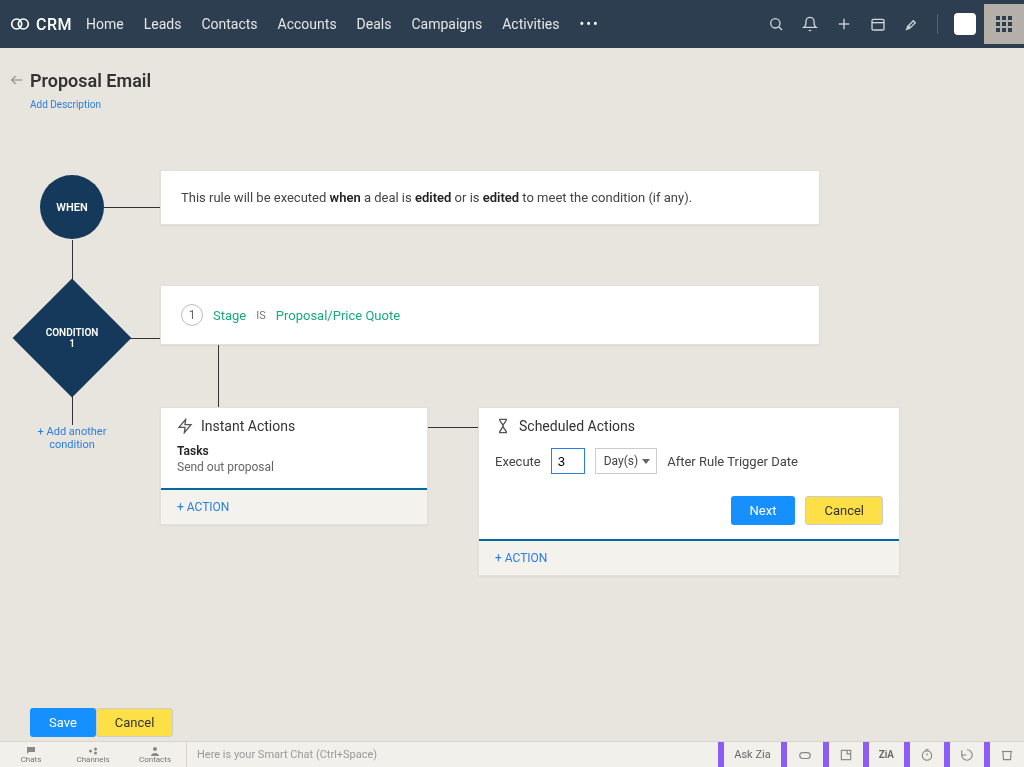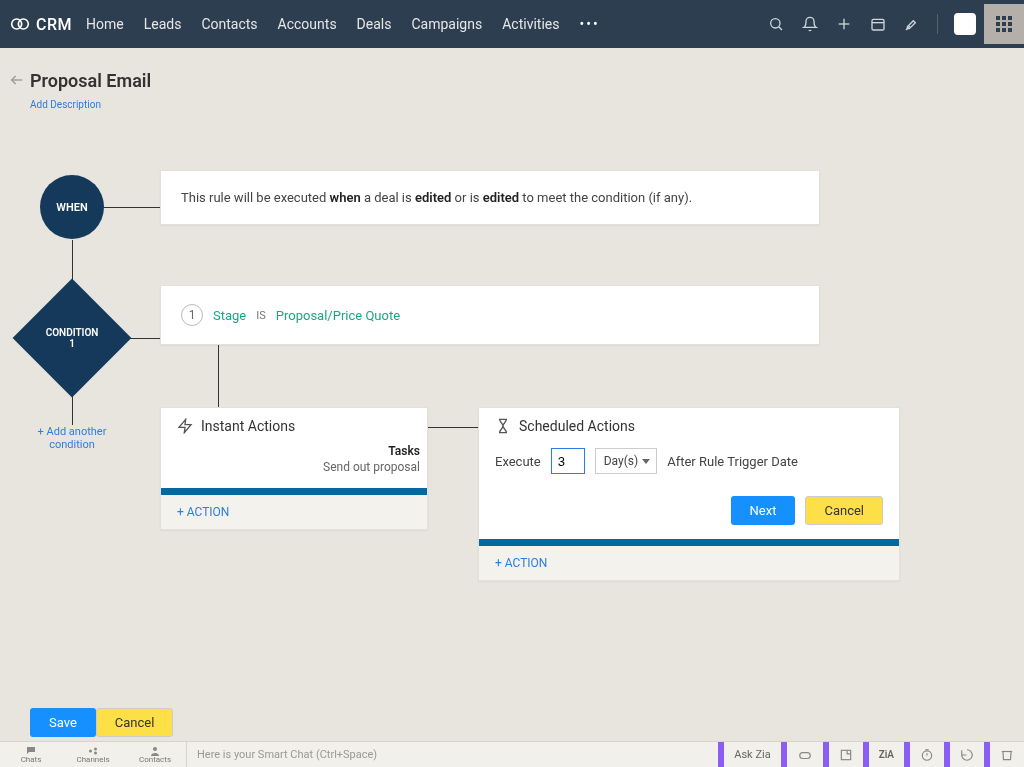--- a/index.html
+++ b/index.html
@@ -40,24 +40,24 @@
   .when-panel { left:160px; top:25px; width:660px; height:55px; display:flex; align-items:center; padding:0 20px; font-size:13px; color:#444; }
   .when-panel b { font-weight:600; color:#222; }
   .cond-panel { left:160px; top:140px; width:660px; height:60px; display:flex; align-items:center; padding:0 20px; font-size:13px; gap:10px; }
   .num-circle { width:22px; height:22px; border:1px solid #bbb; border-radius:50%; display:flex; align-items:center; justify-content:center; font-size:12px; color:#666; }
   .teal { color:#1aa884; }
   .gray { color:#777; font-size:11px; }
   
   .instant-panel { left:160px; top:262px; width:268px; }
   .scheduled-panel { left:478px; top:262px; width:422px; }
   .panel-head { padding:10px 16px 6px 16px; display:flex; align-items:center; gap:8px; font-size:14px; color:#333; }
-  .task-block { padding:4px 7px 14px 16px; font-size:12px;text-align:right; }
+  .task-block { padding:4px 7px 14px 16px; font-size:12px; }
   .task-block .tlabel { font-weight:600; color:#222; }
   .task-block .tname { color:#666; margin-top:2px; cursor:pointer; }
-  .action-link { padding:10px 16px; font-size:12px; color:#2a7de1; background:#f4f2ed; cursor:pointer; border-top:7px solid #0369a1; }
+  .action-link { padding:10px 16px; font-size:12px; color:#2a7de1; background:#f4f2ed; cursor:pointer; border-top:2px solid #0369a1; }
   .sched-body { padding:8px 16px 14px 16px; font-size:13px; color:#444; display:flex; align-items:center; gap:10px; flex-wrap:wrap; }
   .num-input { width:34px; height:26px; border:1px solid #2a7de1; outline:none; text-align:left; padding:0 6px; font-size:13px; }
   .unit-select { height:26px; border:1px solid #ccc; background:#fff; padding:0 18px 0 8px; font-size:12px; display:flex; align-items:center; cursor:pointer; position:relative; }
   .unit-select:after { content:""; position:absolute; right:6px; top:10px; border-left:4px solid transparent; border-right:4px solid transparent; border-top:5px solid #666; }
   .sched-btns { width:100%; display:flex; justify-content:flex-end; gap:10px; margin-top:12px; }
   .btn { padding:6px 18px; border-radius:3px; font-size:13px; cursor:pointer; border:1px solid transparent; }
   .btn-primary { background:#168fff; color:#fff; }
   .btn-default { background:#fde047; border-color:#ccc; color:#333; }
   
   .footer-btns { position:absolute; bottom:30px; left:30px; display:flex; }

